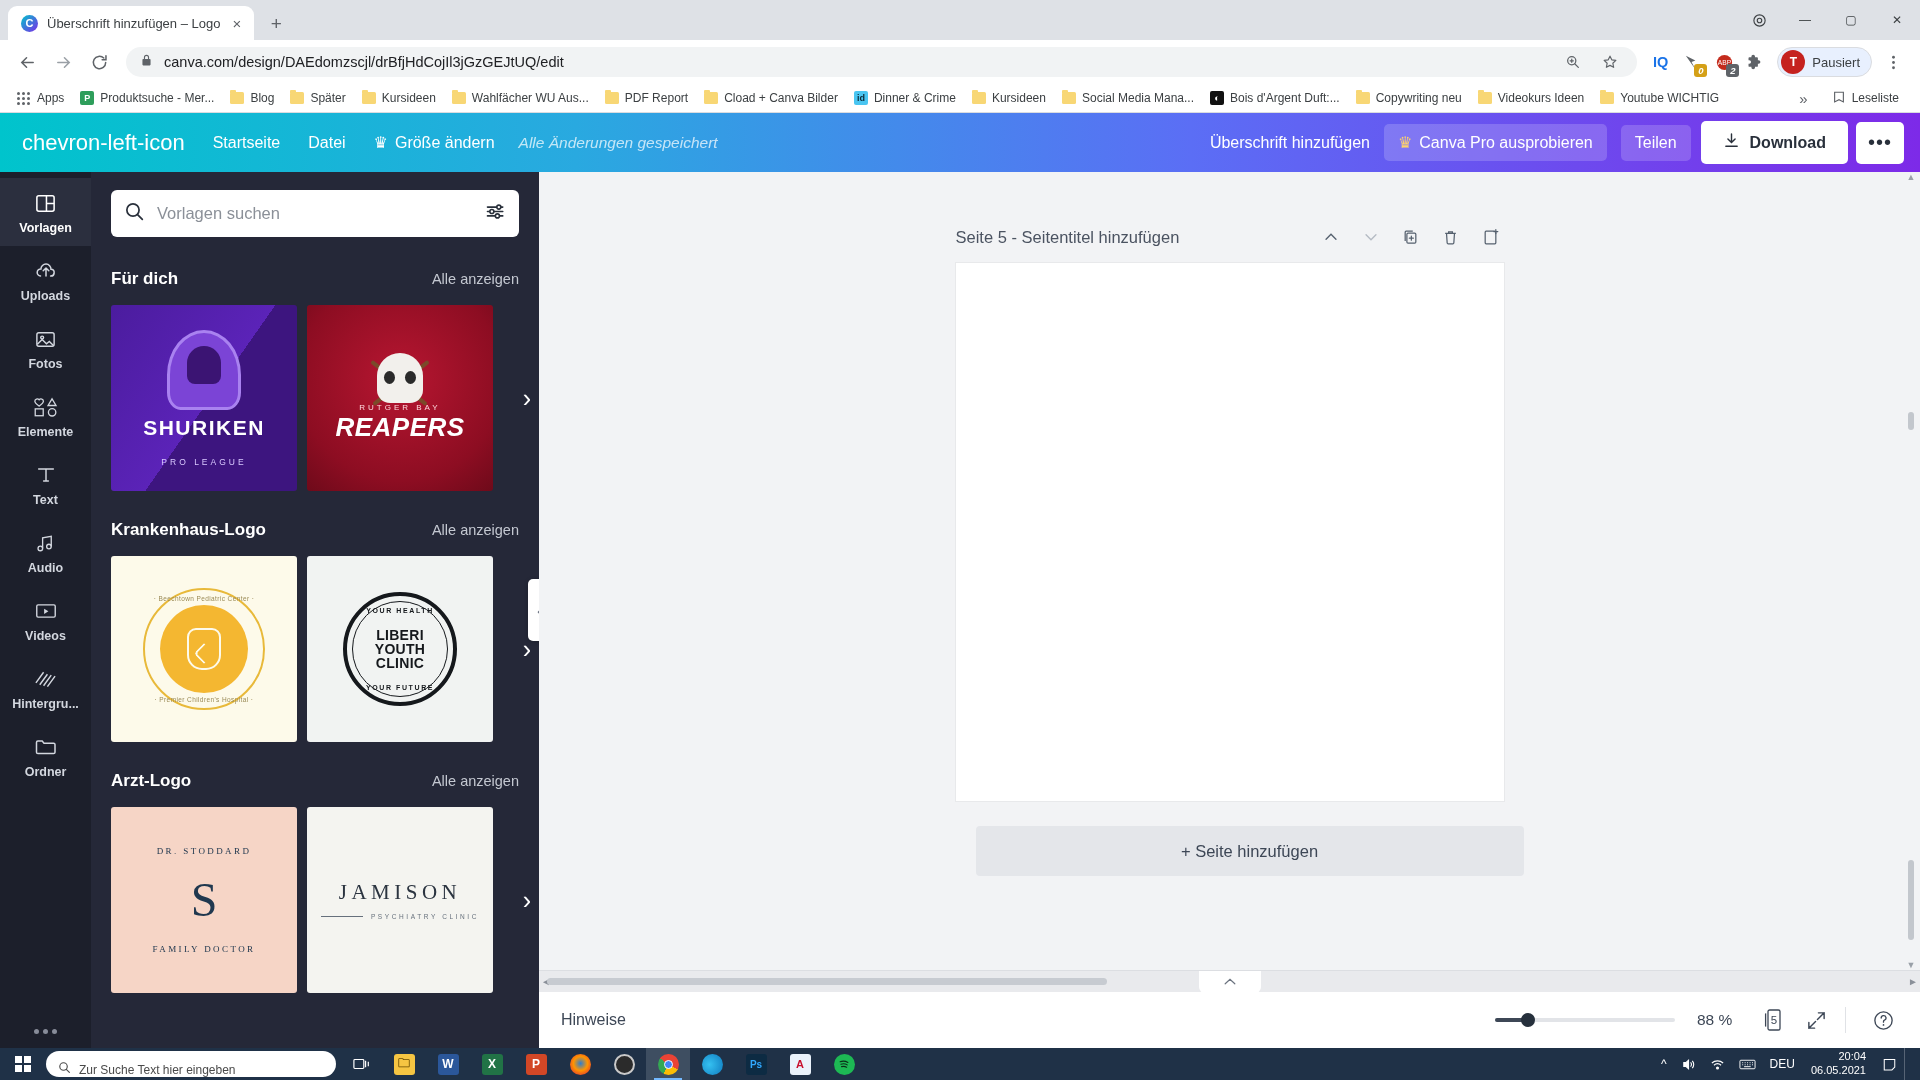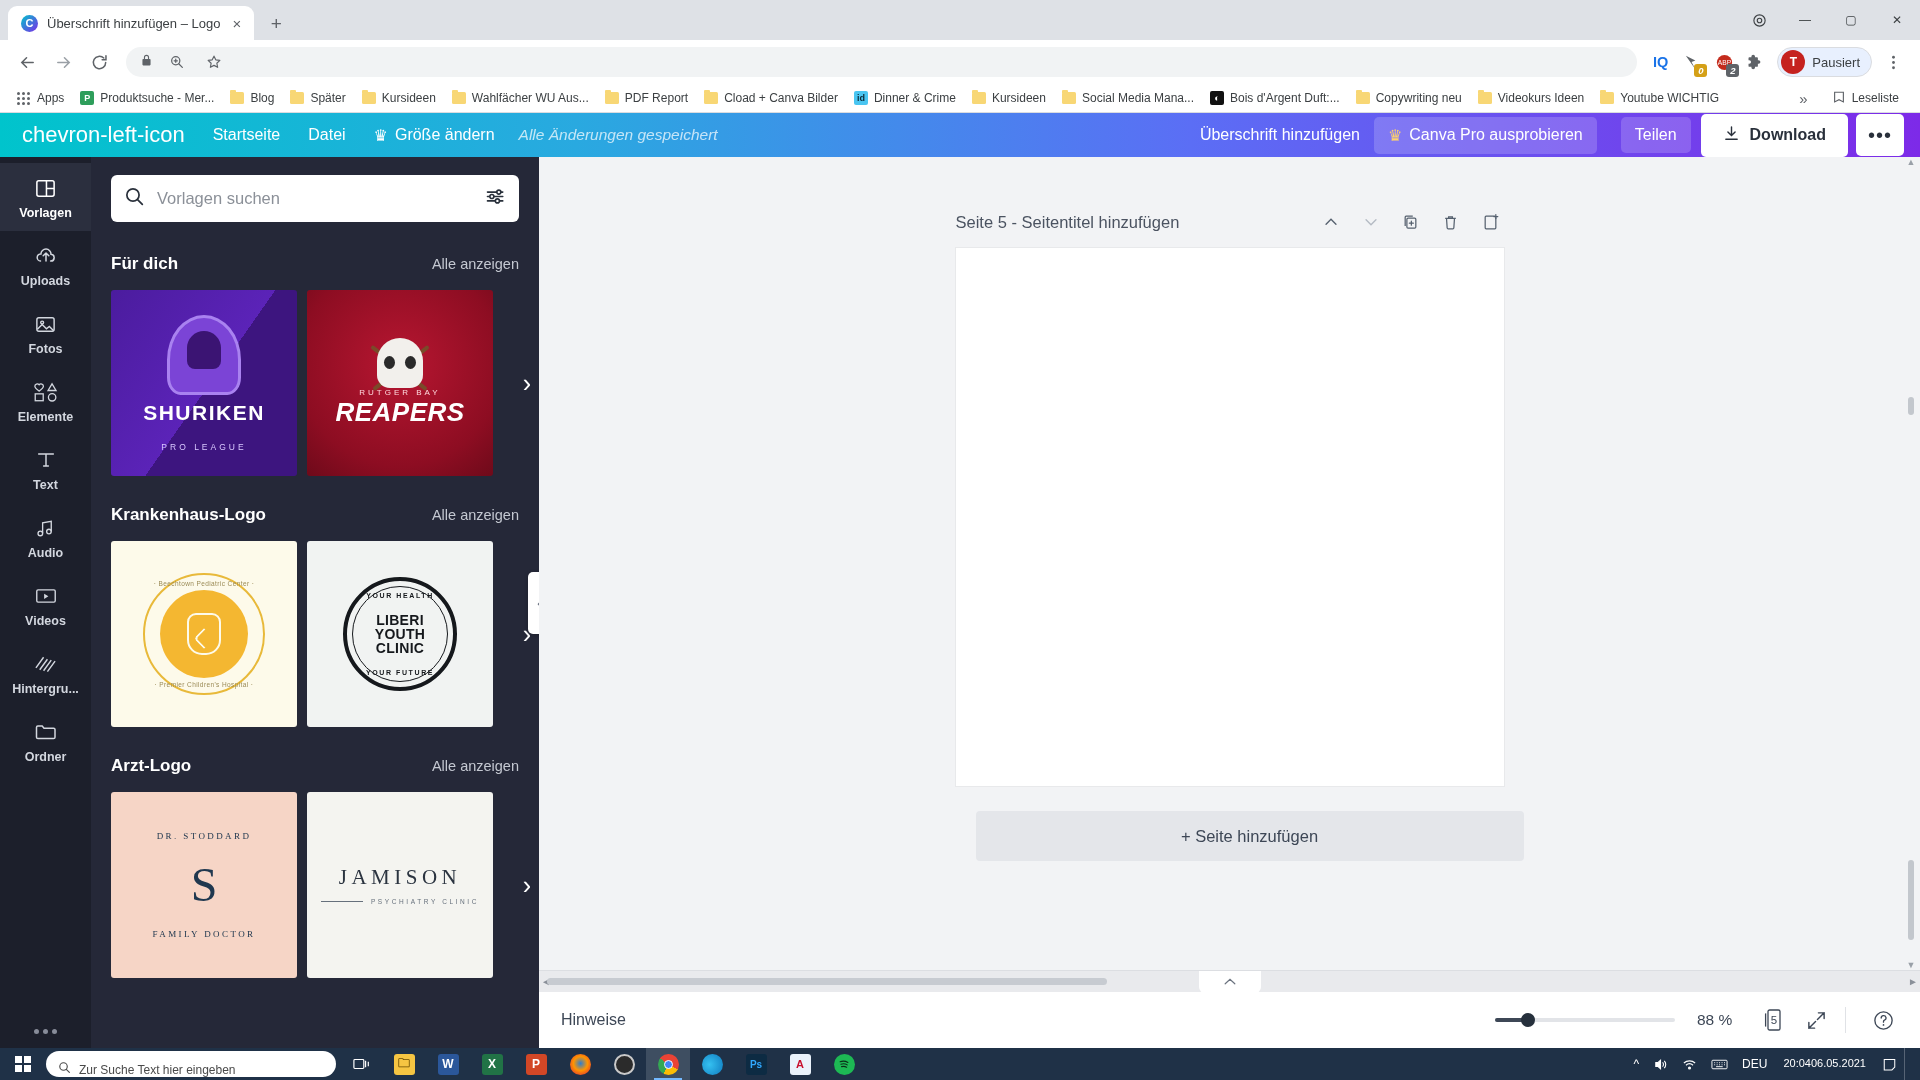--- a/index.html
+++ b/index.html
@@ -90,35 +90,35 @@
   .bm-folder:after{content:"";position:absolute;top:-2.5px;left:0;width:6px;height:3px;background:#f8d775;border-radius:1px 1px 0 0;}
   .bm-ic { width:14px;height:14px;border-radius:2px;flex:none;display:flex;align-items:center;justify-content:center;font-size:9px;color:#fff;font-weight:700;}
   .apps-grid { display:grid;grid-template-columns:repeat(3,3px);gap:2px;margin-right:1px;}
   .apps-grid i{width:3px;height:3px;background:#5f6368;border-radius:50%;display:block;}
   .bm-right { margin-left:auto;display:flex;align-items:center;gap:10px;flex:none;padding-right:4px;}
   .bm-more { color:#5f6368;font-size:15px;padding:0 6px;}
 
   
   .canva { width:1920px; height:calc(1080px - 113px - 32px); display:flex; flex-direction:column; }
   .canva-top {
-    height:44px; flex:none;
+    height:59px; flex:none;
     background:linear-gradient(90deg,#00c4cc 0%,#29a9e0 30%,#5b6ef5 62%,#7d2ae8 100%);
     display:flex; align-items:center; padding:0 16px 0 22px; gap:0; color:#fff;
   }
   .ct-back { font-size:22px; margin-right:14px; line-height:1; }
   .ct-item {
     font-size:16px; padding:9px 14px; border-radius:5px; white-space:nowrap;
     display:flex;align-items:center;gap:7px;
   }
   .ct-saved { font-size:15.5px;color:rgba(255,255,255,.72);font-style:italic;padding-left:10px;white-space:nowrap;}
   .ct-spacer{flex:1;}
   .ct-pro {
     background:rgba(255,255,255,.18); border-radius:5px;
   }
-  .ct-share { background:rgba(255,255,255,.18); border-radius:5px; margin-left:24px;}
+  .ct-share { background:rgba(255,255,255,.18); border-radius:5px; margin-left:14px;}
   .ct-download {
     background:#fff;color:#29303b;border-radius:5px;font-weight:600;margin-left:10px;
     padding:11px 22px;display:flex;align-items:center;gap:10px;font-size:16px;
   }
   .ct-more {
     background:#fff;color:#29303b;border-radius:5px;margin-left:8px;width:48px;height:42px;
     display:flex;align-items:center;justify-content:center;font-size:20px;letter-spacing:1px;
   }
 
   .canva-body { flex:1; display:flex; min-height:0; }
@@ -270,21 +270,21 @@
     width:290px;height:26px;background:#fff;border-radius:13px;display:flex;align-items:flex-end;
     gap:8px;padding:0 12px;color:#4a4a4a;font-size:12px;margin-right:6px;
   }
   .tb-task{width:40px;height:32px;display:flex;align-items:center;justify-content:center;}
   .tb-app{width:44px;height:32px;display:flex;align-items:center;justify-content:center;position:relative;}
   .tb-app.active{background:rgba(255,255,255,.14);}
   .tb-app.active:after{content:"";position:absolute;bottom:0;left:8px;right:8px;height:2px;background:#74b9ff;}
   .appicon{width:21px;height:21px;border-radius:3px;display:flex;align-items:center;justify-content:center;font-size:12px;font-weight:700;color:#fff;}
   .tray{margin-left:auto;display:flex;align-items:center;gap:0;padding-right:2px;}
   .tray-ic{padding:0 7px;height:32px;display:flex;align-items:center;font-size:12px;color:#fff;}
-  .tray-clock{display:flex;flex-direction:row;align-items:flex-end;font-size:11px;line-height:1.25;padding:0 9px;color:#fff;}
+  .tray-clock{display:flex;flex-direction:column;align-items:flex-end;font-size:11px;line-height:1.25;padding:0 9px;color:#fff;}
   .tray-end{width:8px;height:32px;border-left:1px solid rgba(255,255,255,.25);}
 </style>
 </head>
 <body>
 
 <div class="browser">
 
   <div class="tabstrip">
     <div class="tab">
       <div class="tab-favicon">C</div>
@@ -322,20 +322,21 @@
           <path d="M16.8 3v4h-4"></path>
         </svg>
     </div>
 
     <div class="omnibox">
       <span>
         <svg width="13" height="13" viewBox="0 0 16 16" fill="#5f6368">
             <path d="M8 1a3.2 3.2 0 0 0-3.2 3.2V6H4a1 1 0 0 0-1 1v6a1 1 0 0 0 1 1h8a1 1 0 0 0 1-1V7a1 1 0 0 0-1-1h-.8V4.2A3.2 3.2 0 0 0 8 1zm0 1.4a1.8 1.8 0 0 1 1.8 1.8V6H6.2V4.2A1.8 1.8 0 0 1 8 2.4z"></path>
           </svg>
       </span>
+      <span class="omnibox-url">canva.com/design/DAEdomzscjl/drBfjHdCojIl3jGzGEJtUQ/edit</span>
       <span class="omni-ic">
         <svg width="16" height="16" viewBox="0 0 18 18" fill="none" stroke="#5f6368" stroke-width="1.4">
             <circle cx="7.6" cy="7.6" r="4.6"></circle>
             <path d="M11.2 11.2L15 15M5.8 7.6h3.6M7.6 5.8v3.6" stroke-linecap="round"></path>
           </svg>
       </span>
       <span class="omni-ic">
         <svg width="16" height="16" viewBox="0 0 18 18" fill="none" stroke="#5f6368" stroke-width="1.3">
             <path d="M9 2.4l2 4.2 4.6.6-3.4 3.2.9 4.6L9 12.8 4.9 15l.9-4.6L2.4 7.2l4.6-.6z" stroke-linejoin="round"></path>
           </svg>

